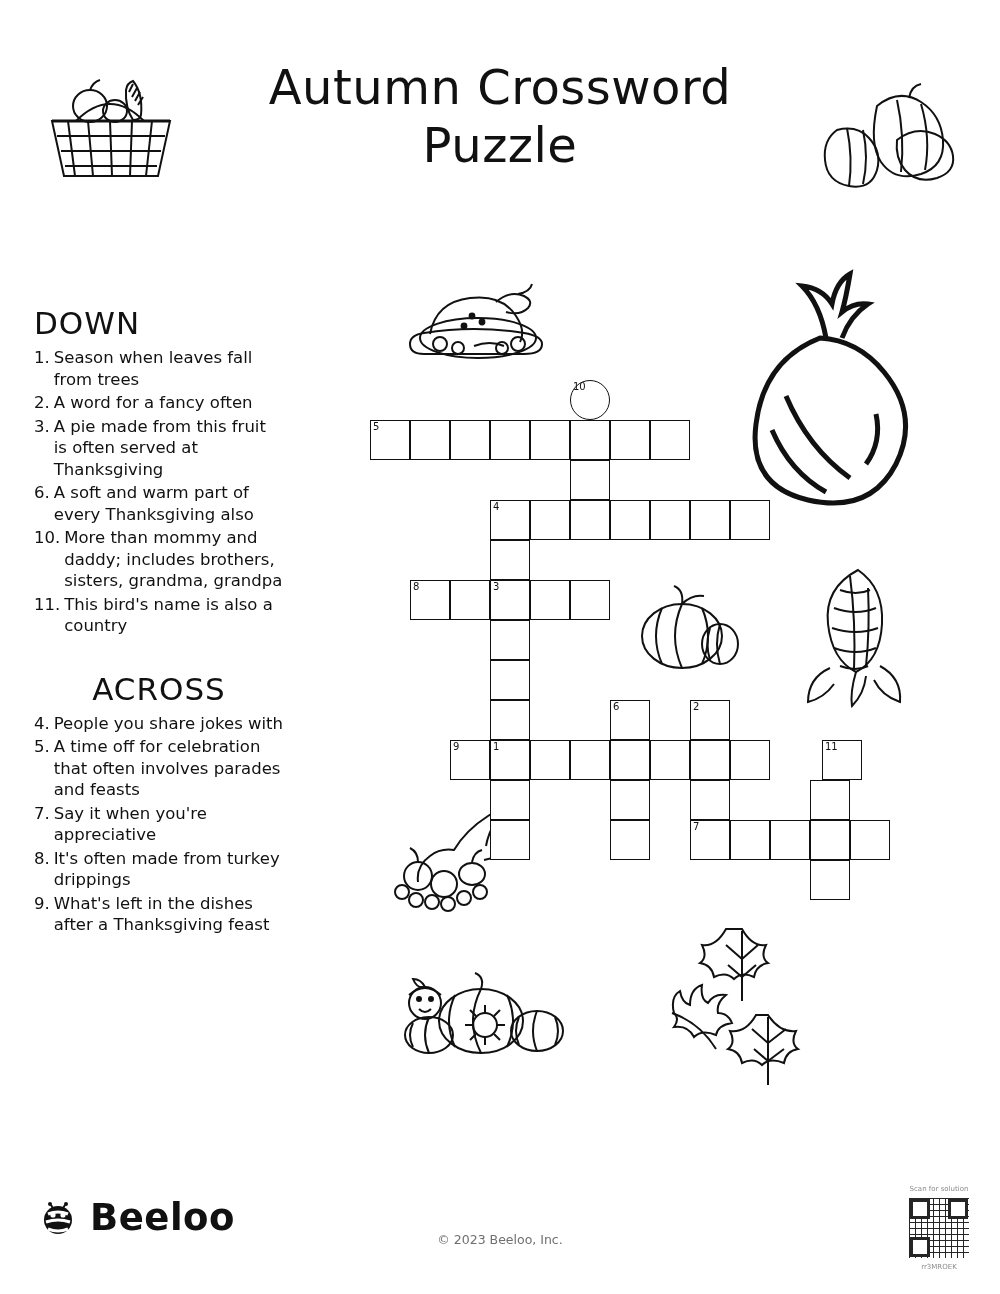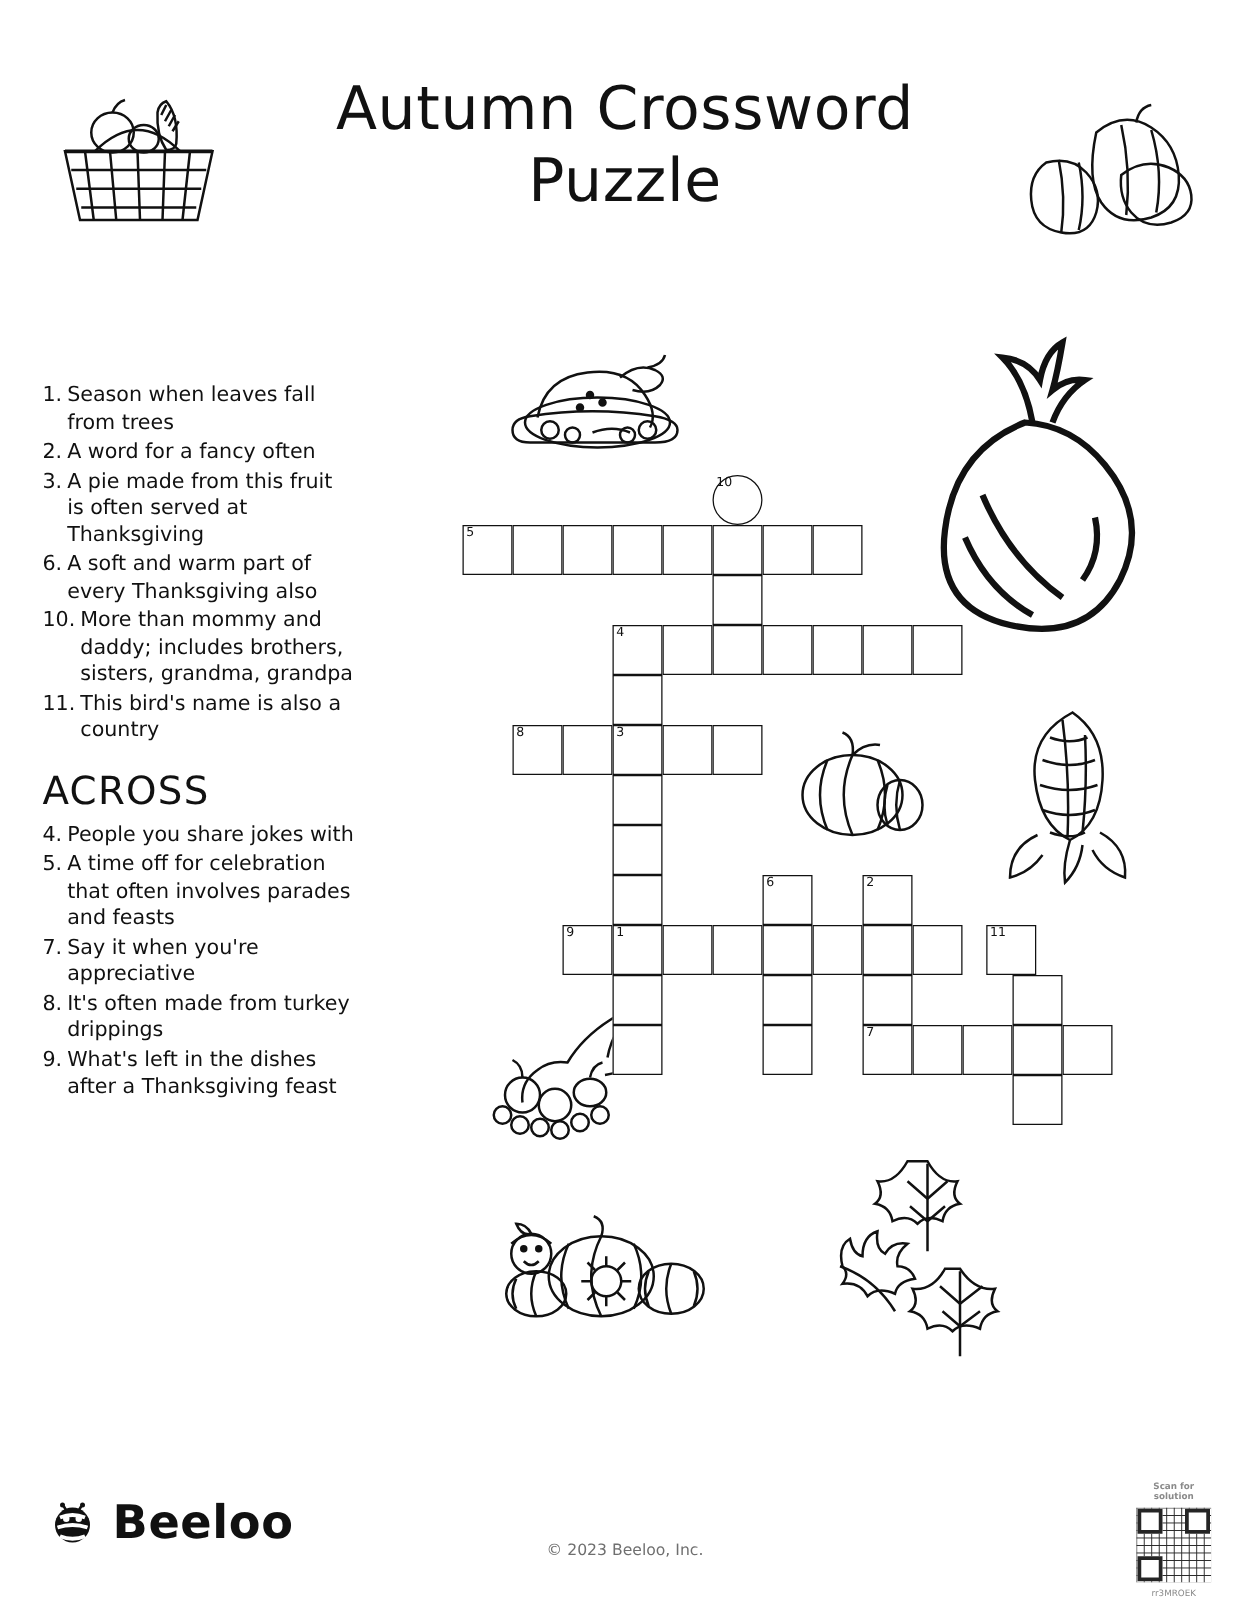--- a/index.html
+++ b/index.html
@@ -68,21 +68,22 @@
     top: 305px;
     width: 250px;
   }
   .clue-heading {
     font-size: 31px;
     letter-spacing: 1px;
     margin: 0 0 6px 0;
     font-weight: 400;
   }
   .clue-heading.across {
-    margin-top: 20px;
+    margin-top: 34px;
+    text-align: center;
   }
   .clue-list {
     list-style: none;
     margin: 0;
     padding: 0;
   }
   .clue-item {
     display: flex;
     font-size: 16.5px;
     line-height: 21.5px;
@@ -163,21 +164,20 @@
     position: absolute;
     right: 28px;
     top: 1185px;
     width: 66px;
     text-align: center;
   }
   .qr-label {
     font-size: 7px;
     color: #8a8a8a;
     margin-bottom: 2px;
-    font-weight: bold;
   }
   .qr {
     width: 60px;
     height: 60px;
     margin: 0 auto;
     background-color: #ffffff;
     background-image:
       linear-gradient(90deg, #000 1px, transparent 1px),
       linear-gradient(#000 1px, transparent 1px);
     background-size: 6px 6px;
@@ -236,20 +236,21 @@
       <path d="M72 28 q22 -18 44 -4 q20 13 22 38 q2 26 -22 34 q-26 8 -40 -12 q-12 -18 -4 -56z"></path>
       <path d="M92 22 q8 36 4 72 M116 26 q10 34 4 66"></path>
       <path d="M104 20 q2 -12 12 -14"></path>
       <path d="M92 62 q18 -14 38 -6 q16 7 18 22 q2 16 -16 22 q-20 6 -32 -8 q-10 -12 -8 -30z"></path>
     </svg>
   </div>
 </div>
 
 <div class="clues">
 
+  <div class="clue-heading">DOWN</div>
   <ul class="clue-list">
     <li class="clue-item">
       <span class="clue-num">1.</span>
       <span class="clue-text">Season when leaves fall from trees</span>
     </li>
     <li class="clue-item">
       <span class="clue-num">2.</span>
       <span class="clue-text">A word for a fancy often</span>
     </li>
     <li class="clue-item">
@@ -506,21 +507,21 @@
     </div>
   <div class="cell" style="left:280px; top:360px;">
       <span class="cnum"></span>
     </div>
   <div class="cell" style="left:320px; top:360px;">
       <span class="cnum"></span>
     </div>
   <div class="cell" style="left:360px; top:360px;">
       <span class="cnum"></span>
     </div>
-  <div class="cell" style="left:419px; top:360px;">
+  <div class="cell" style="left:452px; top:360px;">
       <span class="cnum">11</span>
     </div>
 
   <div class="cell" style="left:120px; top:400px;">
       <span class="cnum"></span>
     </div>
   <div class="cell" style="left:240px; top:400px;">
       <span class="cnum"></span>
     </div>
   <div class="cell" style="left:320px; top:400px;">

